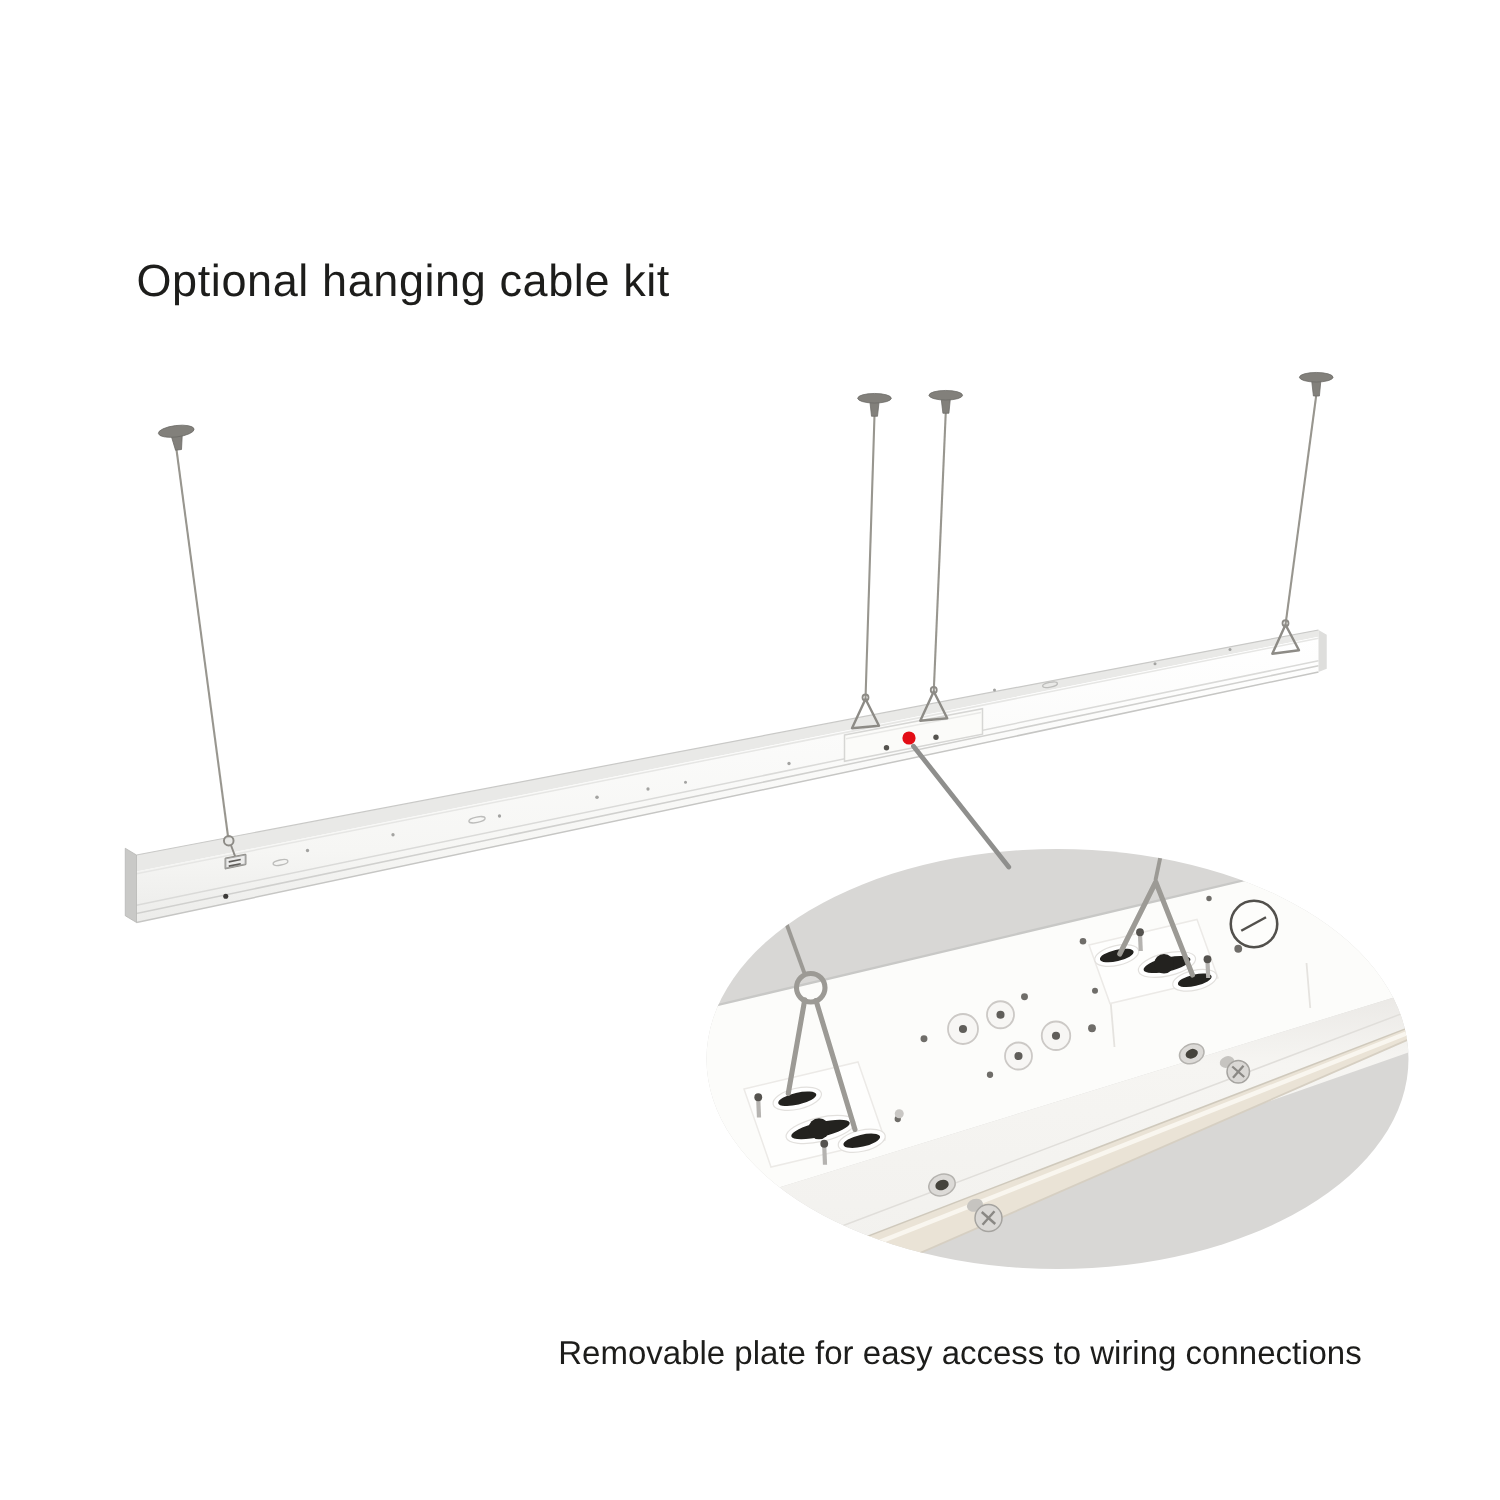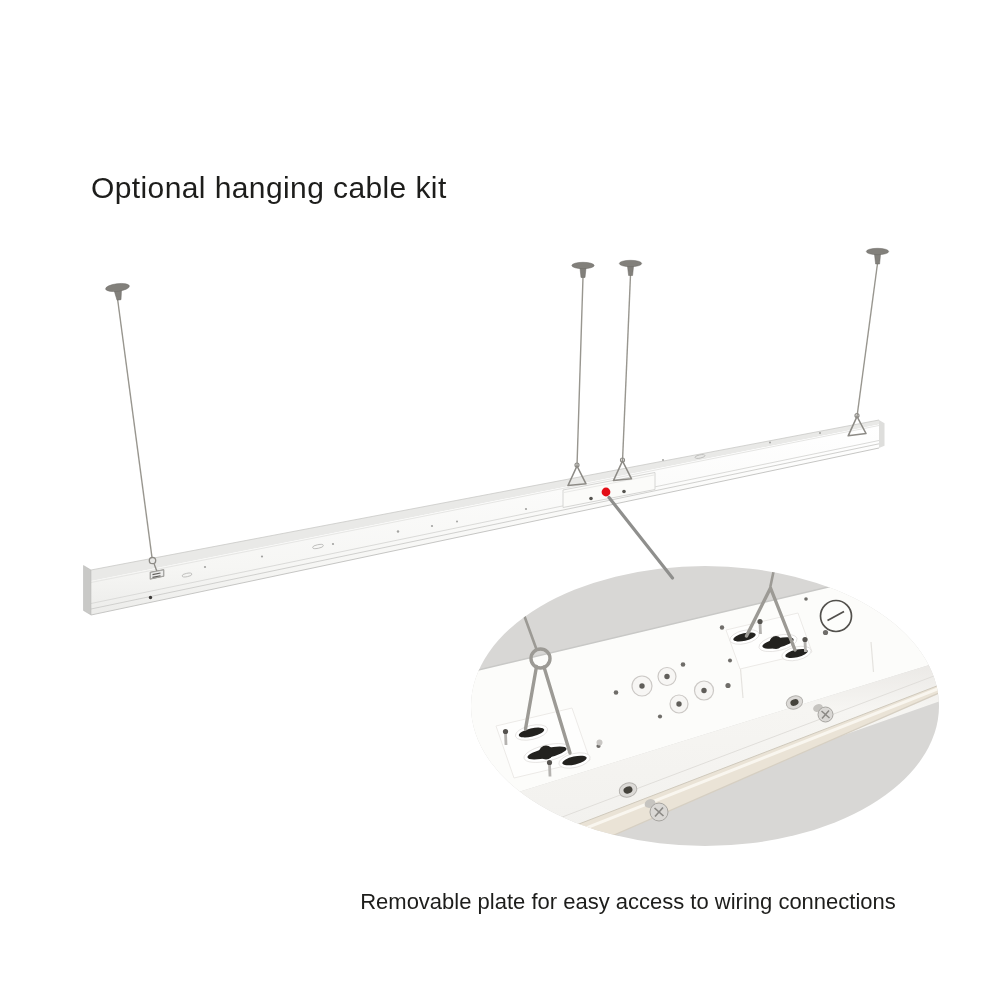--- a/index.html
+++ b/index.html
@@ -12,21 +12,21 @@
   .title{
     position:absolute;
     left:91px;top:171px;
     font-size:30px;
     letter-spacing:0.4px;
     font-weight:400;
     white-space:nowrap;
   }
   .caption{
     position:absolute;
-    left:292px;top:889px;
+    left:304px;top:889px;
     width:672px;
     text-align:center;
     font-size:22px;
     font-weight:400;
     white-space:nowrap;
   }
   svg.illustration{position:absolute;left:0;top:0;}
 </style>
 </head>
 <body>

